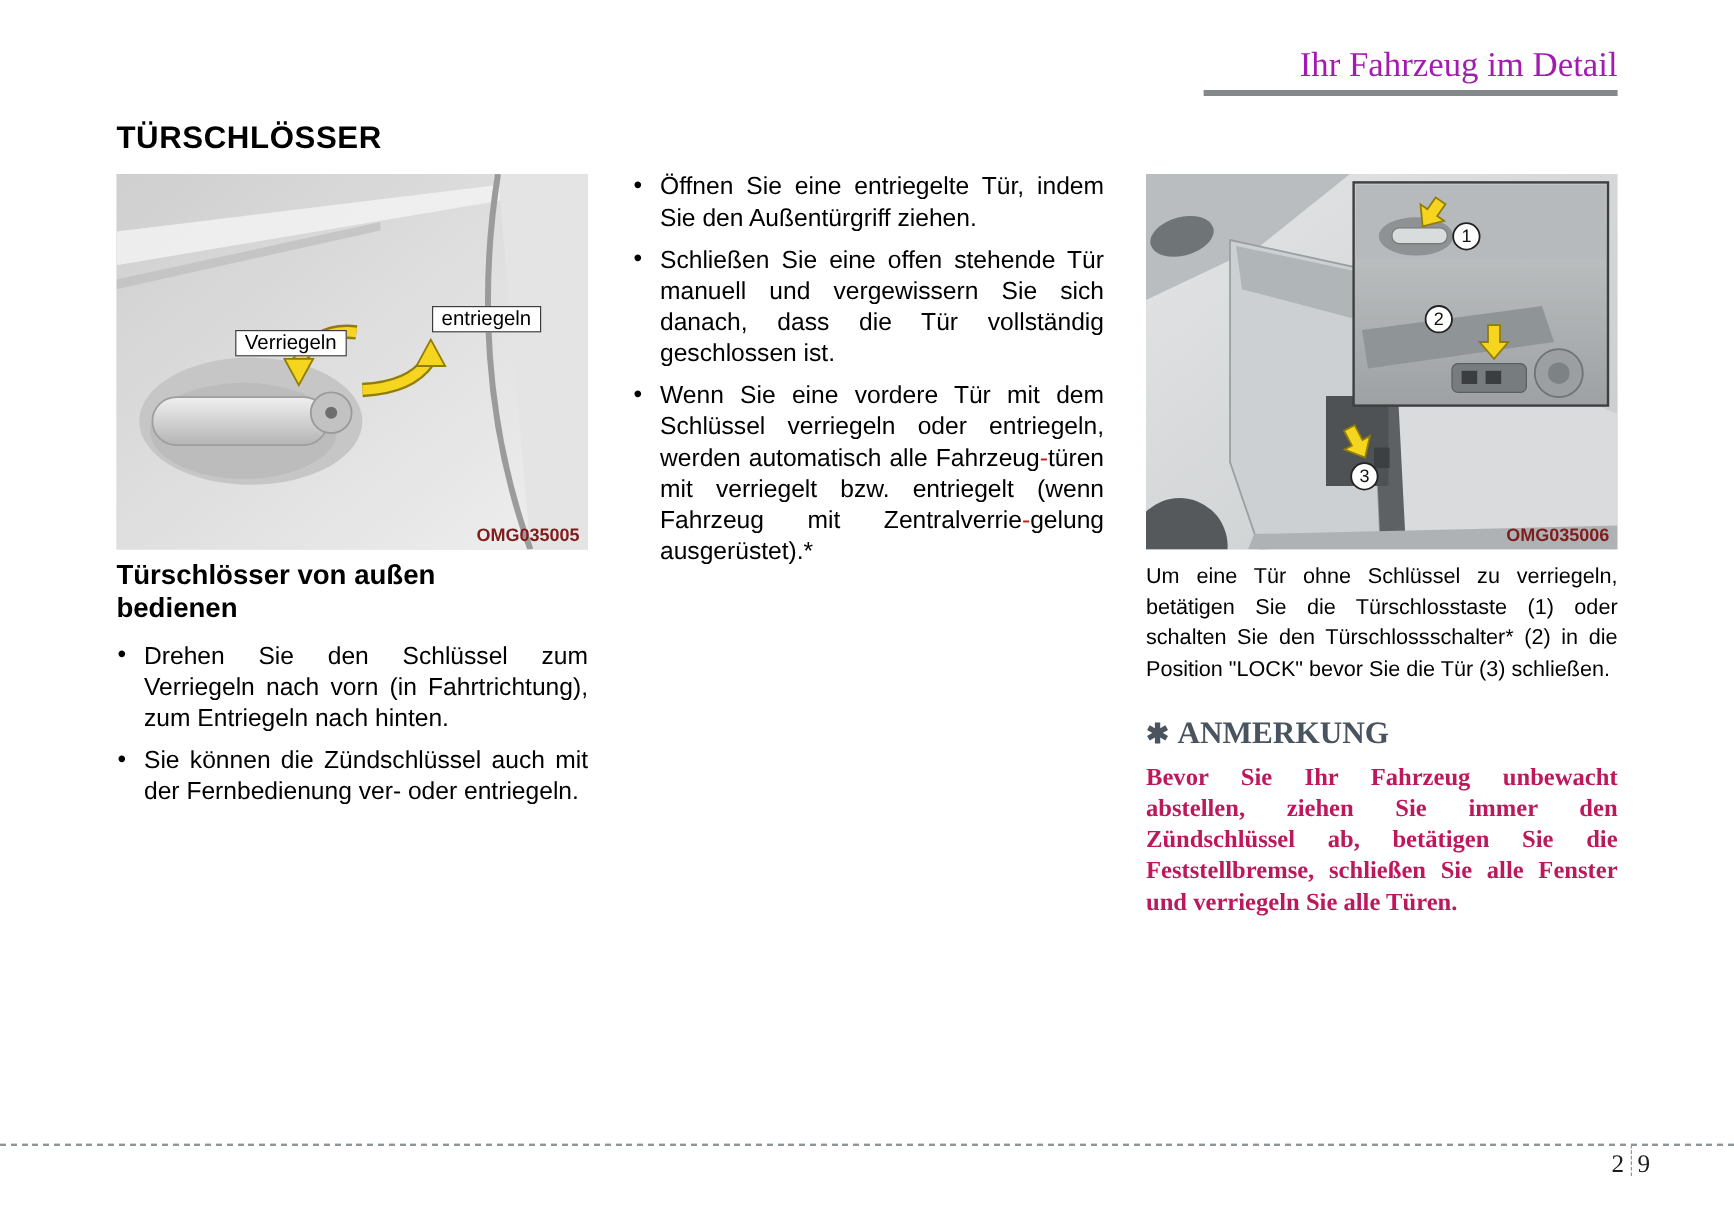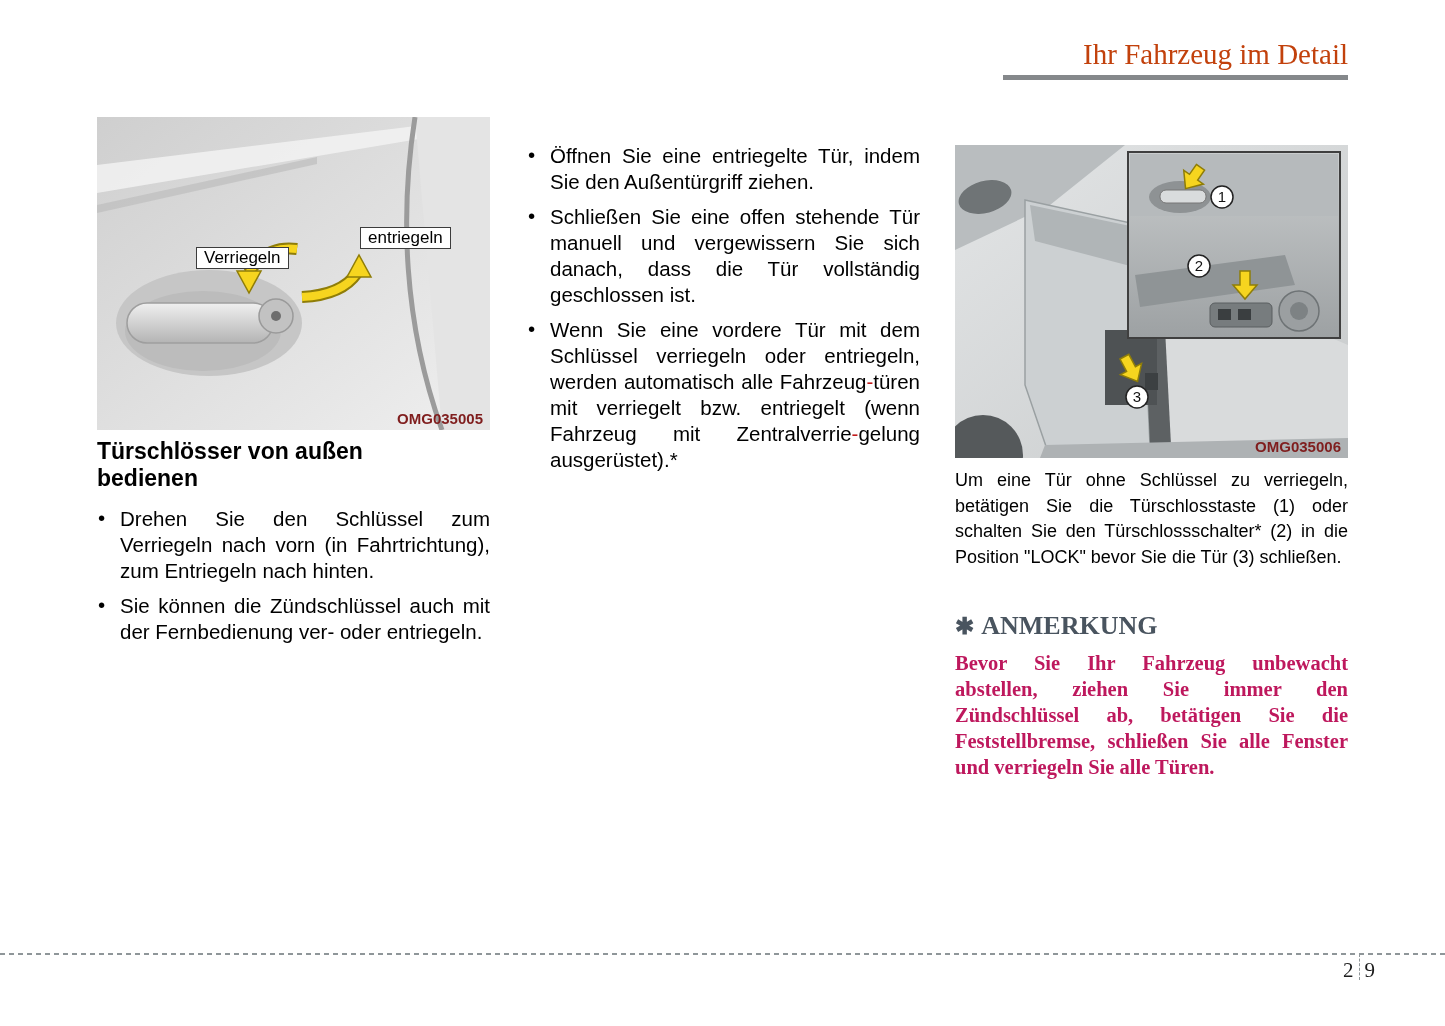--- a/index.html
+++ b/index.html
@@ -9,21 +9,21 @@
     font-family:"Liberation Sans","DejaVu Sans",sans-serif;
     color:#000;
     position:relative;
     overflow:hidden;
   }
 
   
   .header-title {
     position:absolute; top:38px; right:97px;
     font-family:"Liberation Serif","DejaVu Serif",serif;
-    font-size:29px; color:#c2410c;
+    font-size:29px; color:#a21caf;
   }
   .header-rule {
     position:absolute; top:75px; left:1003px; width:345px; height:5px;
     background:#85888b;
   }
 
   
   .col { position:absolute; width:393px; }
   #col-left  { left:97px;  top:100px; }
   #col-mid   { left:527px; top:143px; }
@@ -52,21 +52,21 @@
   .bullet {
     position:relative; padding-left:23px; margin-bottom:9px;
     text-align:justify; font-size:20.5px; line-height:26px;
   }
   .bullet .dot { position:absolute; left:1px; top:-1px; }
   .red { color:#c21a1a; }
 
   .para { text-align:justify; font-size:18px; line-height:25.5px; margin-top:10px; }
 
   .note-heading {
-    margin-top:41px;
+    margin-top:26px;
     font-family:"Liberation Serif","DejaVu Serif",serif;
     font-weight:bold; font-size:26px; color:#49545f;
   }
   .note-star { margin-right:7px; font-size:23px; }
   .note-body {
     margin-top:9px;
     font-family:"Liberation Serif","DejaVu Serif",serif;
     font-weight:bold; font-size:20.5px; line-height:26px;
     text-align:justify; color:#be185d;
   }
@@ -87,20 +87,21 @@
     border-left:1px dashed #8f9699; margin:0 5px; position:relative; top:-3px;
   }
 </style>
 </head>
 <body>
 
 <div class="header-title">Ihr Fahrzeug im Detail</div>
 <div class="header-rule"></div>
 
 <div class="col" id="col-left">
+  <div class="section-title">TÜRSCHLÖSSER</div>
 
   <div class="figure">
     <svg width="393" height="313" viewBox="0 0 393 313">
       <defs>
         <linearGradient id="g1" x1="0" y1="0" x2="1" y2="1">
           <stop offset="0" stop-color="#cfcfcf"></stop>
             <stop offset="1" stop-color="#efefef"></stop>
         </linearGradient>
         <linearGradient id="g2" x1="0" y1="0" x2="0" y2="1">
           <stop offset="0" stop-color="#f0f0f0"></stop>

